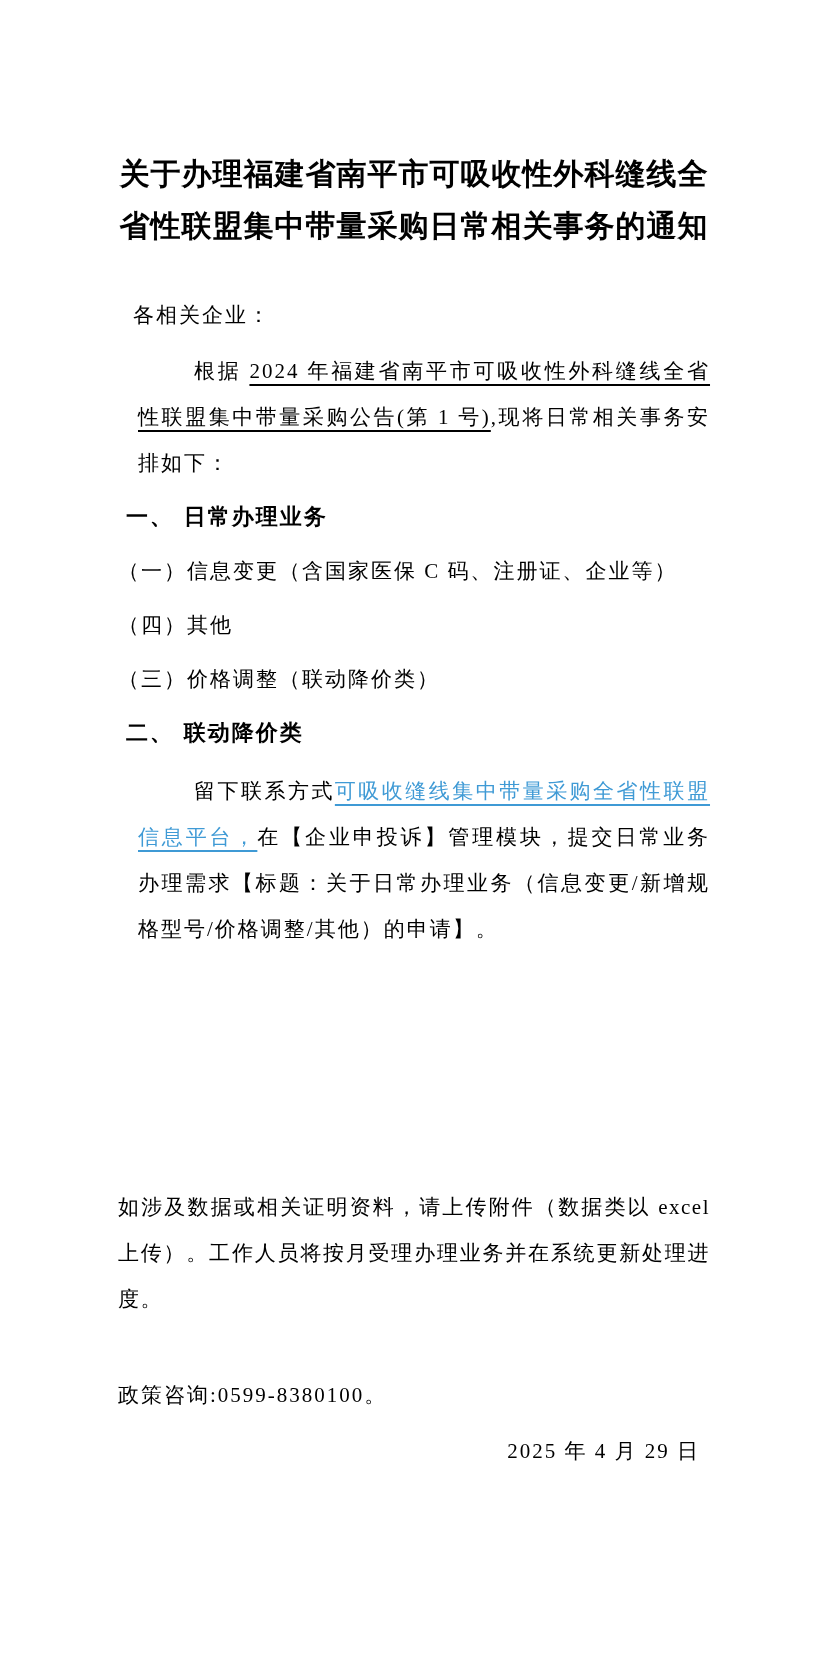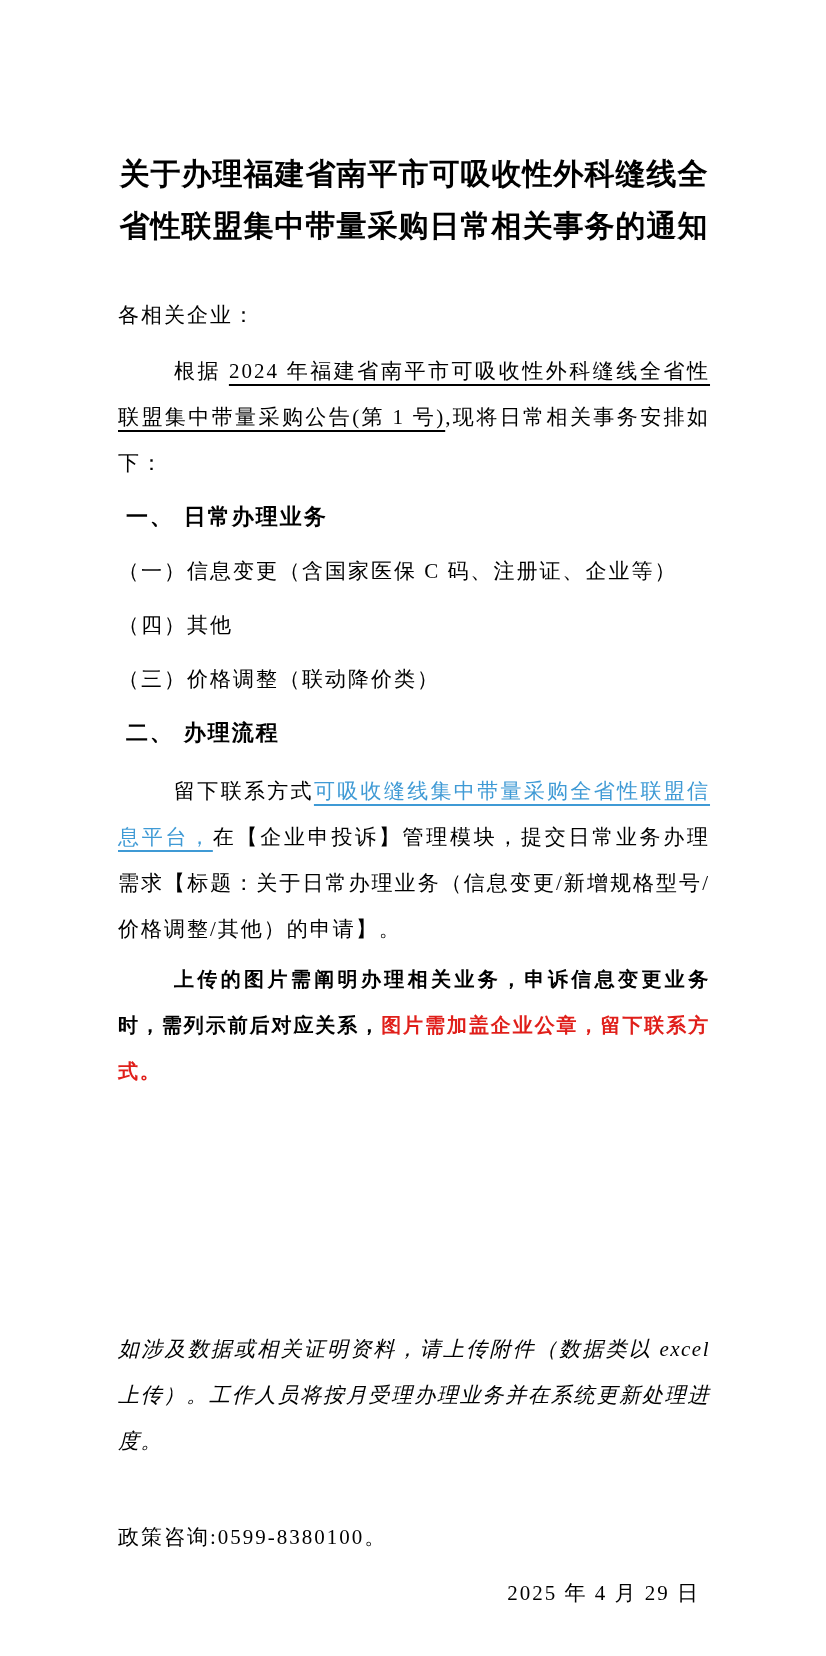--- a/index.html
+++ b/index.html
@@ -28,23 +28,23 @@
     text-align: center;
   }
   .body {
     margin: 0;
     font-family: "Liberation Serif", "DejaVu Serif", serif;
     font-size: 21px;
     line-height: 46px;
     letter-spacing: 2px;
     text-align: justify;
   }
-  .salutation { margin-top: 40px; }
+  .salutation { margin-top: 40px; margin-left: 15px; }
   .intro { margin-top: 10px; }
-  .indent { text-indent: 56px; }
+  .indent { text-indent: 56px; margin-left: 20px; }
   .heading {
     margin: 8px;
     font-family: "DejaVu Sans", "Liberation Sans", sans-serif;
     font-weight: bold;
     font-size: 22px;
     line-height: 46px;
     letter-spacing: 2px;
   }
   .h2 { margin-top: 8px; }
   .item { margin-top: 8px; white-space: nowrap; }
@@ -60,21 +60,21 @@
     cursor: pointer;
   }
   .bold-para {
     margin-top: 4px;
     font-family: "DejaVu Sans", "Liberation Sans", sans-serif;
     font-weight: bold;
     letter-spacing: 1.8px;
     font-size: 20px;
   }
   .red { color: #e01f1a; }
-  .attachment { margin-top: 232px; letter-spacing: 1.5px; font-style: italic; }
+  .attachment { margin-top: 232px; letter-spacing: 1.5px; }
   .contact { margin-top: 50px; }
   .date {
     margin-top: 10px;
     text-align: right;
     padding-right: 10px;
   }
 </style>
 </head>
 <body>
 
@@ -88,25 +88,24 @@
 
   <h2 class="heading">一、 日常办理业务</h2>
 
   <p class="body item">（一）信息变更（含国家医保 C 码、注册证、企业等）</p>
 
 
   <p class="body item">（四）其他</p>
 
   <p class="body item">（三）价格调整（联动降价类）</p>
 
-  <h2 class="heading h2">二、 办理流程</h2>
+  <h2 class="heading h2">二、 联动降价类</h2>
 
   <p class="body process indent"><span>留下联系方式</span><a class="link">可吸收缝线集中带量采购全省性联盟信息平台，</a><span>在【企业申投诉】管理模块，提交日常业务办理需求【标题：关于日常办理业务（信息变更/新增规格型号/价格调整/其他）的申请】。</span></p>
 
-  <p class="body bold-para indent"><span>上传的图片需阐明办理相关业务，申诉信息变更业务时，需列示前后对应关系，</span><span class="red">图片需加盖企业公章，留下联系方式。</span></p>
 
   <p class="body attachment">如涉及数据或相关证明资料，请上传附件（数据类以 excel 上传）。工作人员将按月受理办理业务并在系统更新处理进度。</p>
 
   <p class="body contact">政策咨询:0599-8380100。</p>
 
   <p class="body date">2025 年 4 月 29 日</p>
 
 </div>
 
 </body></html>

